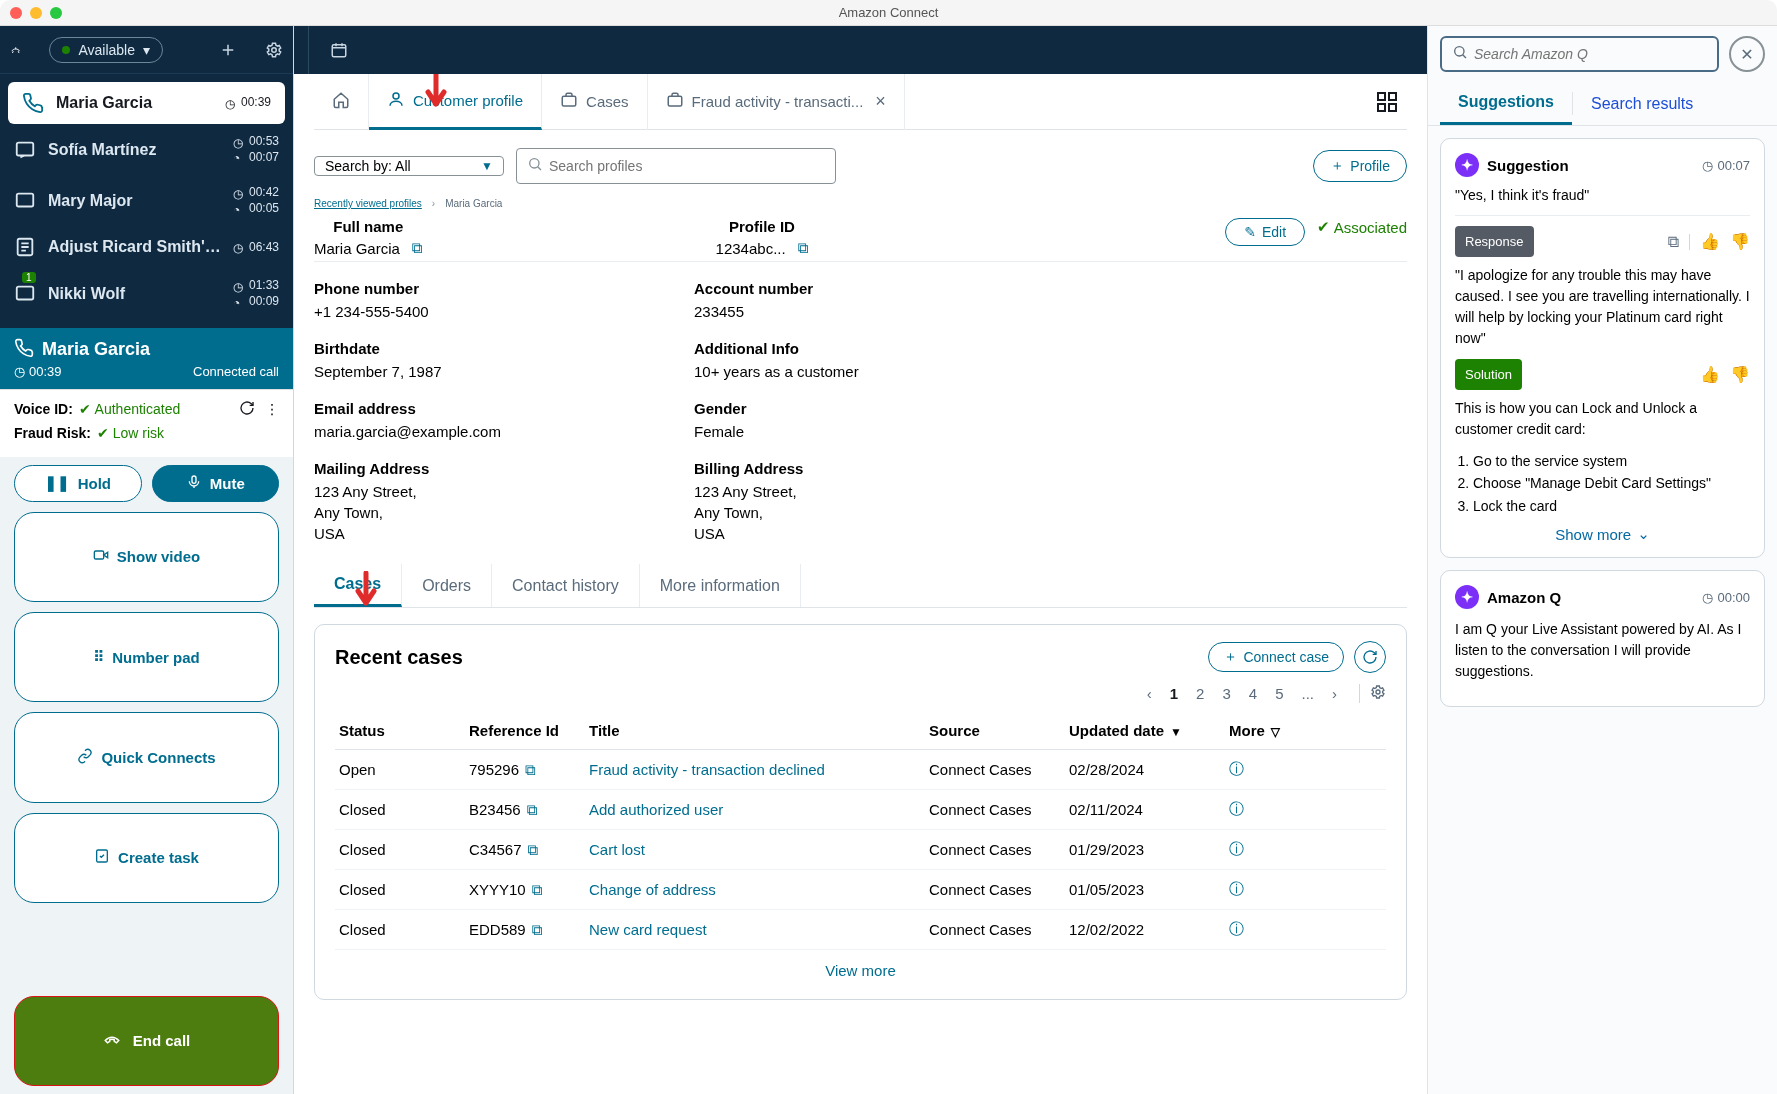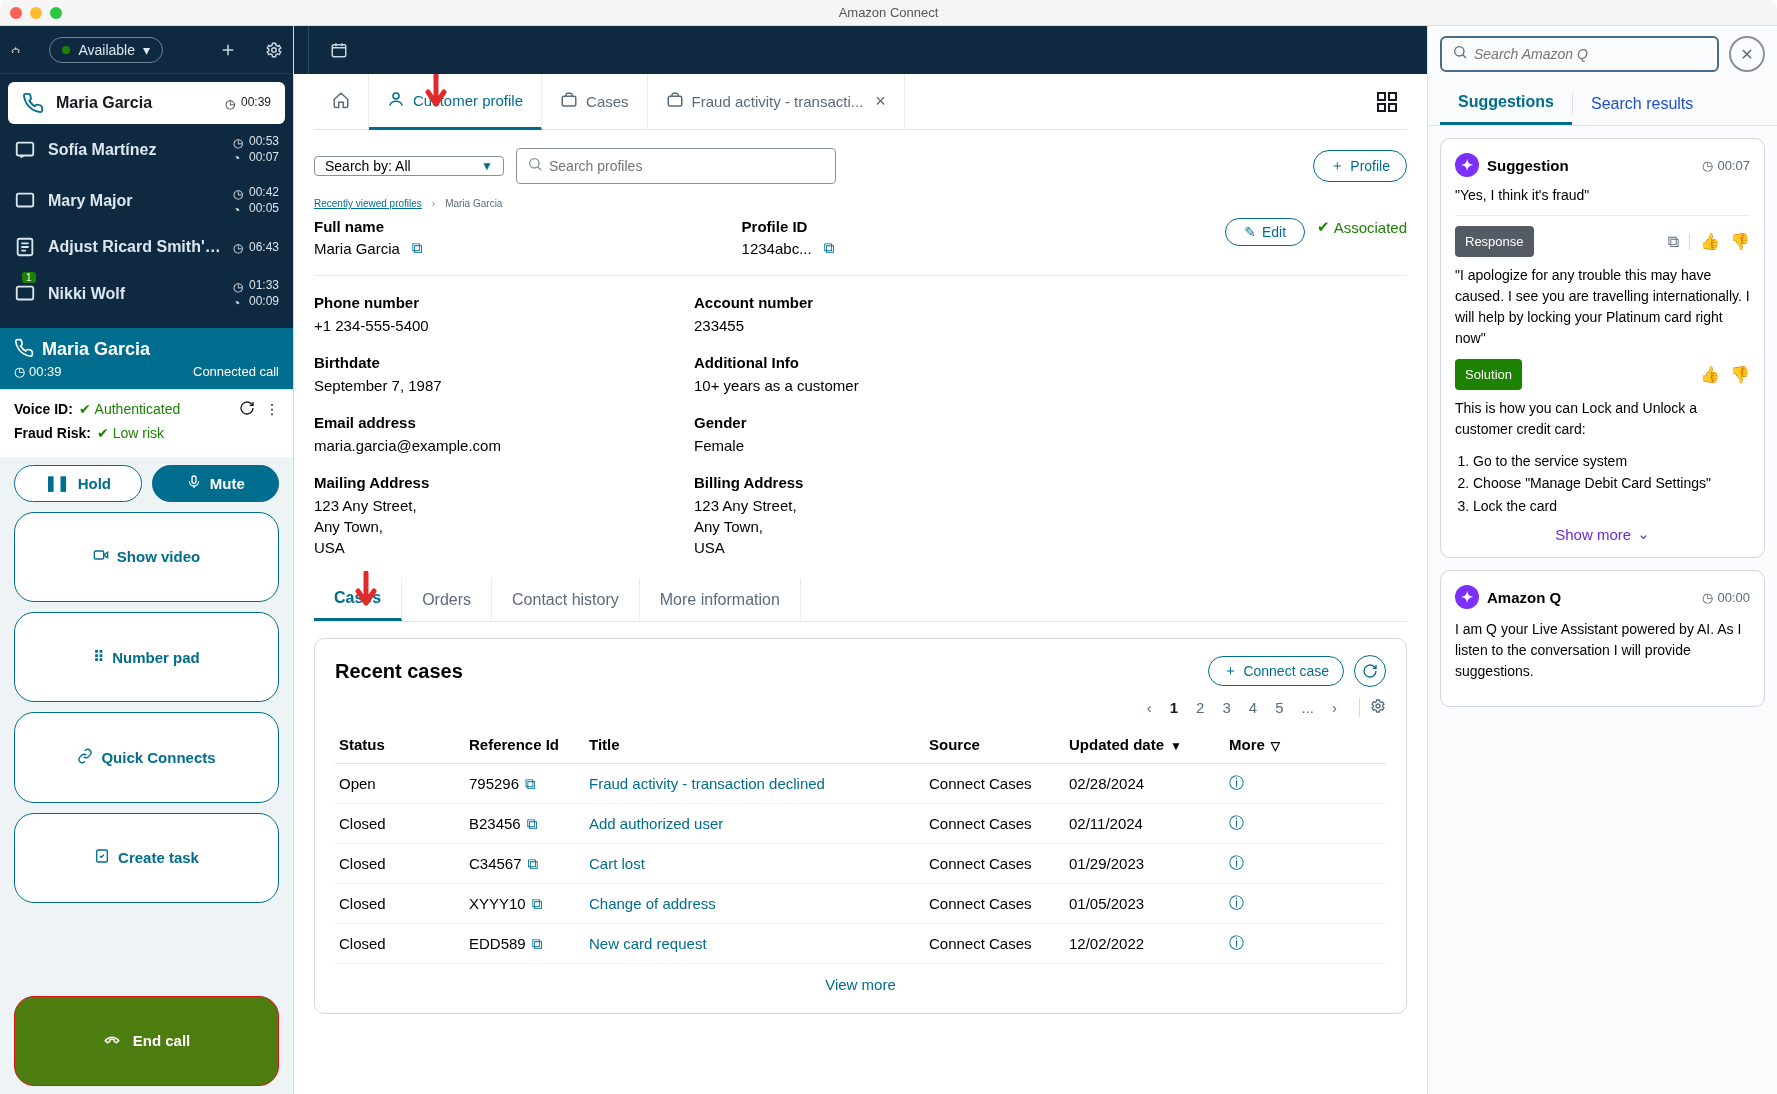--- a/index.html
+++ b/index.html
@@ -77,21 +77,21 @@
 .search-input-wrap { border:1px solid #879196; border-radius:4px; height:36px; display:flex; align-items:center; padding:0 10px; width:320px;}
 .search-input-wrap input { border:none; outline:none; font-size:14px; flex:1;}
 .spacer { flex:1;}
 .profile-btn { border:1px solid #006d8f; color:#006d8f; border-radius:18px; padding:6px 16px; font-size:14px; display:flex; align-items:center; gap:6px; cursor:pointer; font-weight:500;}
 
 .breadcrumb { display:flex; align-items:flex-end; gap:10px; font-size:10px; margin-bottom:9px;}
 .breadcrumb a { color:#006d8f; text-decoration:underline;}
 .breadcrumb .sep { color:#879196;}
 .breadcrumb .current { color:#5a6b7b;}
 
-.profile-header { display:flex; gap:59px; margin-bottom:18px; padding-bottom:18px; border-bottom:1px solid #e9edf0;}
+.profile-header { display:flex; gap:33px; margin-bottom:18px; padding-bottom:4px; border-bottom:1px solid #e9edf0;text-align:center;}
 .profile-field { }
 .profile-field .label { font-weight:700; font-size:15px; margin-bottom:4px;}
 .profile-field .value { font-size:15px; display:flex; align-items:center; gap:6px;}
 .profile-header .actions { margin-left:auto; display:flex; gap:12px; align-items:flex-start;}
 .edit-btn { border:1px solid #006d8f; color:#006d8f; border-radius:18px; padding:5px 18px; font-size:14px; display:flex; align-items:center; gap:6px; cursor:pointer;}
 .assoc { color:#1d8102; display:flex; align-items:center; gap:4px; font-size:15px;}
 
 .details-grid { display:grid; grid-template-columns: 340px 1fr; gap: 18px 40px; margin-bottom:20px;}
 .detail .label { font-weight:700; font-size:15px; margin-bottom:4px;}
 .detail .value { font-size:15px; line-height:1.4;}
@@ -141,21 +141,21 @@
 .q-time { font-size:13px; color:#5a6b7b; display:flex; align-items:center; gap:4px;}
 .q-quote { font-size:14px; margin-bottom:12px;}
 .q-pill { display:inline-block; padding:8px 10px; border-radius:4px; font-size:13px; color:#fff;}
 .q-pill.response { background:#545b64;}
 .q-pill.solution { background:#1d8102;}
 .q-actions { display:flex; gap:10px; align-items:center; color:#5a6b7b;}
 .q-actions .divider { width:1px; height:16px; background:#d0d9e0;}
 .q-section-row { display:flex; align-items:center; justify-content:space-between; margin-bottom:8px;}
 .q-body { font-size:14px; line-height:1.5; margin-bottom:10px;}
 .q-list { font-size:14px; line-height:1.6; padding-left:18px;}
-.show-more { color:#6d28d9; text-align:center; padding-top:8px; font-size:15px; cursor:pointer; display:flex; justify-content:center; align-items:center; gap:6px;}
+.show-more { color:#0369a1; text-align:center; padding-top:8px; font-size:15px; cursor:pointer; display:flex; justify-content:center; align-items:center; gap:6px;}
 
 
 .red-arrow { position:absolute; width:24px; height:40px; pointer-events:none; z-index:100;}
 .red-arrow svg { width:100%; height:100%;}
 
 
 .svg-ico { width:18px; height:18px; }
 
 </style>
 </head>

